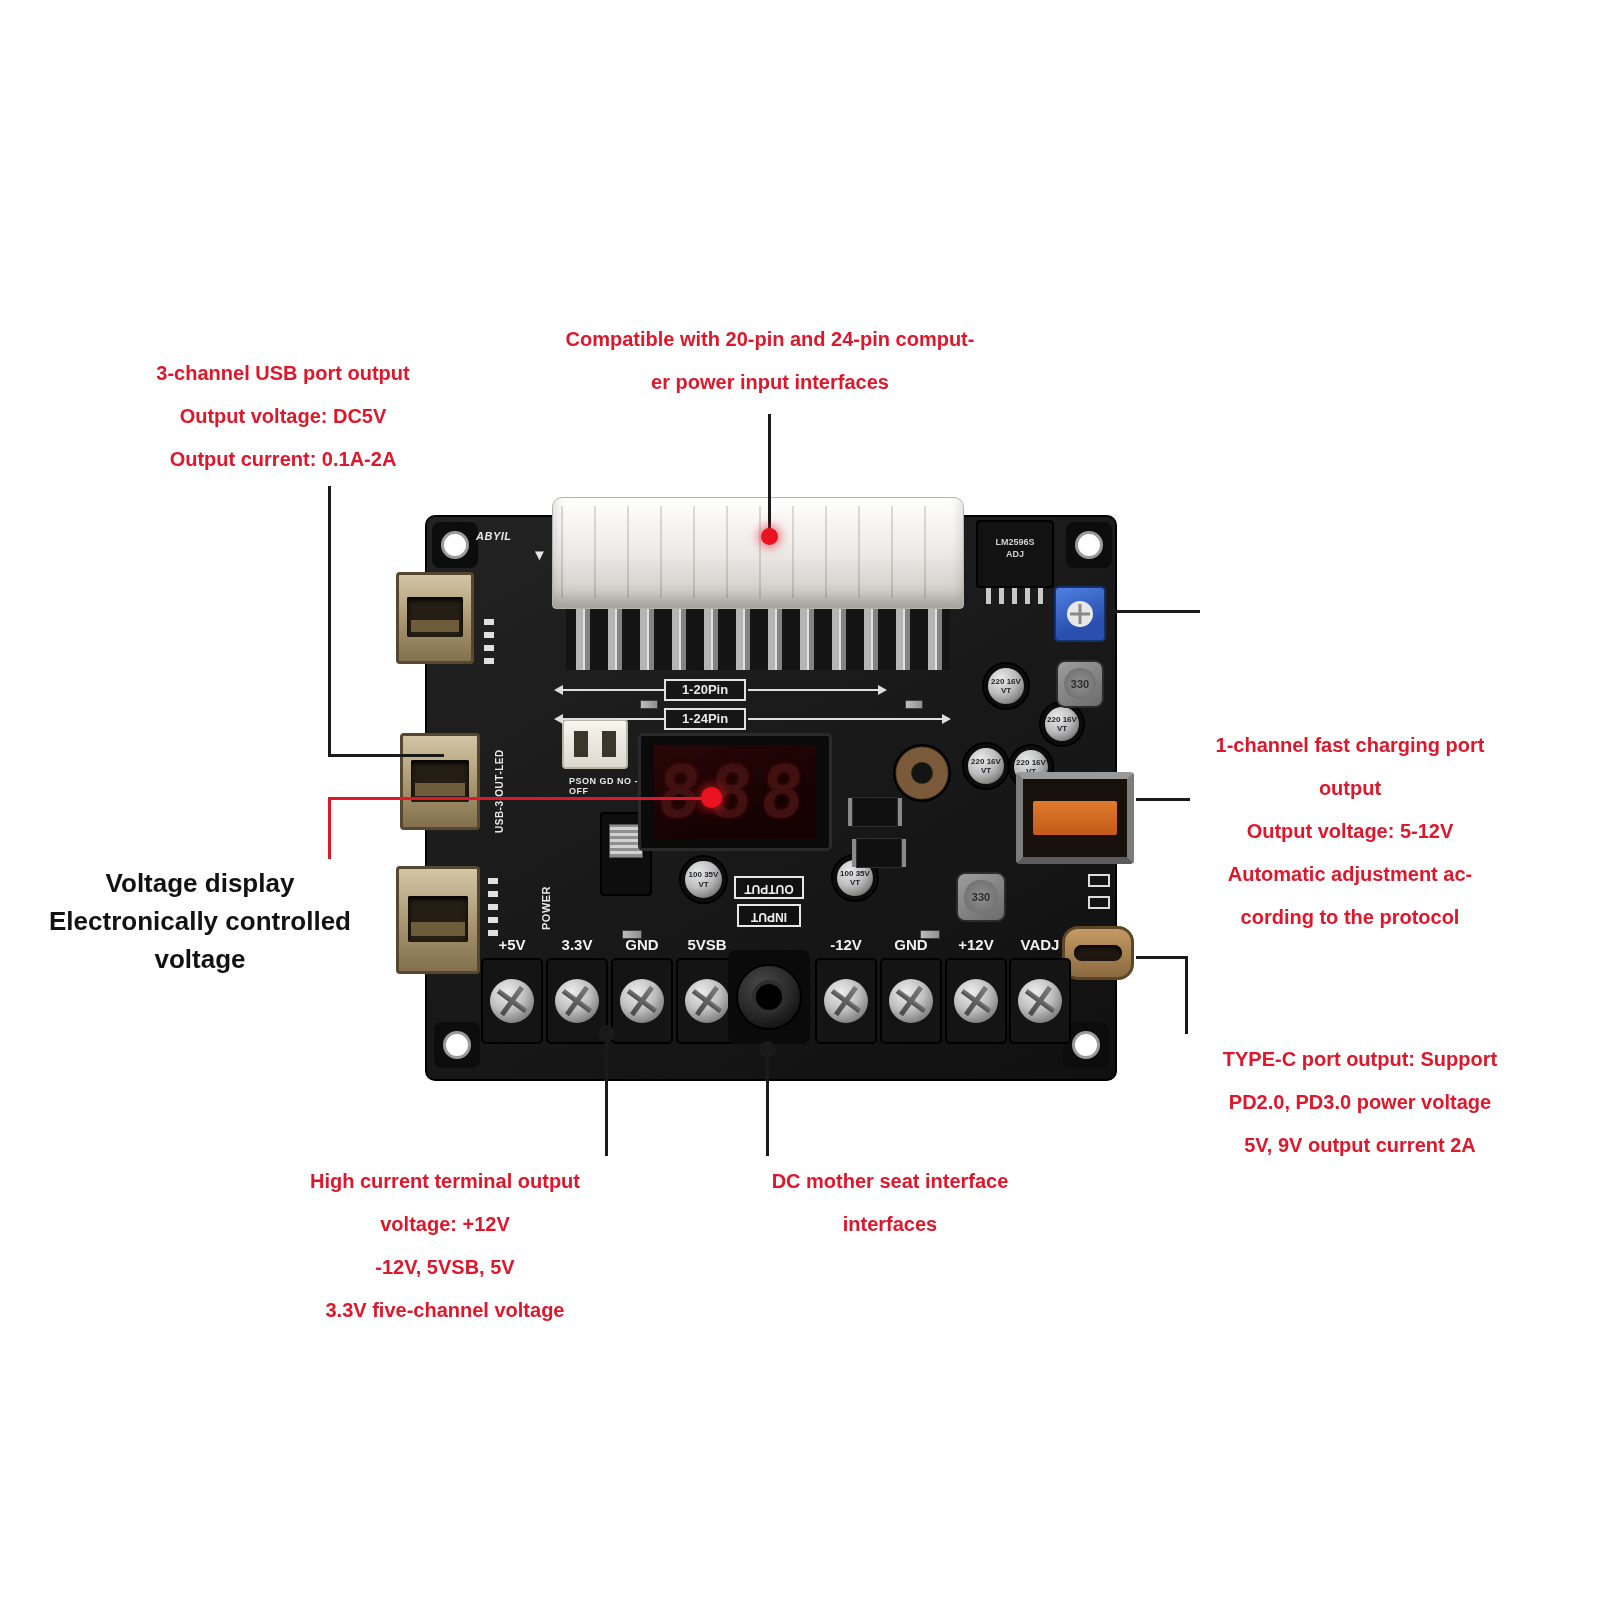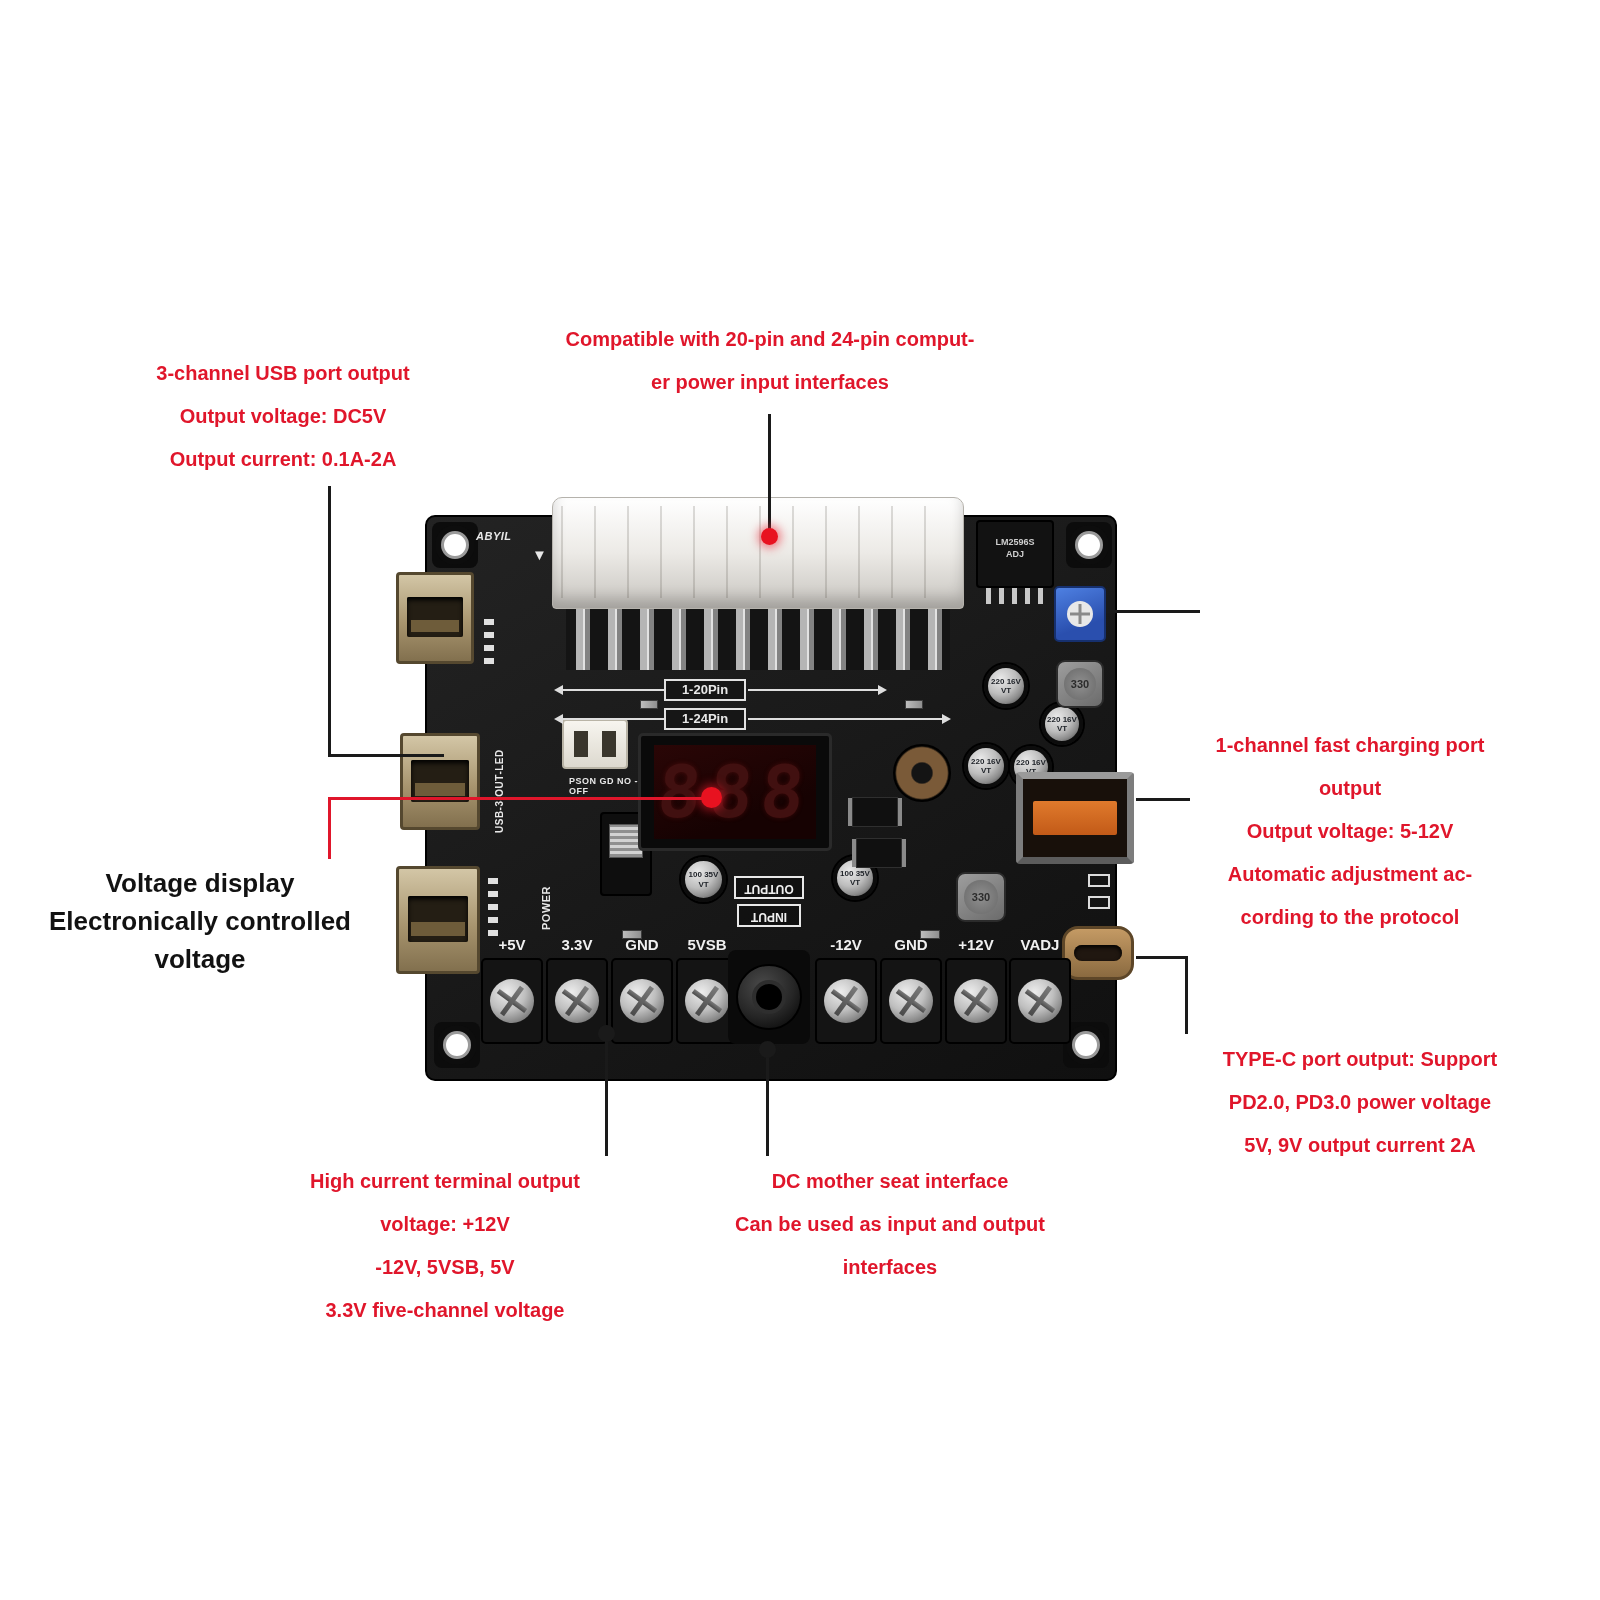--- a/index.html
+++ b/index.html
@@ -161,21 +161,20 @@
 
   <div class="ann red" style="left:230px; top:1160px; width:430px;">
     <div>High current terminal output</div>
     <div>voltage: +12V</div>
     <div>-12V, 5VSB, 5V</div>
     <div>3.3V five-channel voltage</div>
   </div>
 
   <div class="ann red" style="left:655px; top:1160px; width:470px;">
     <div>DC mother seat interface</div>
-    <div>Can be used as input and output</div>
     <div>interfaces</div>
   </div>
 
   <div class="ann red" style="left:1160px; top:1038px; width:400px;">
     <div>TYPE-C port output: Support</div>
     <div>PD2.0, PD3.0 power voltage</div>
     <div>5V, 9V output current 2A</div>
   </div>
 
   <div class="leader" style="left:328px; top:486px; width:3px; height:270px;"></div>

